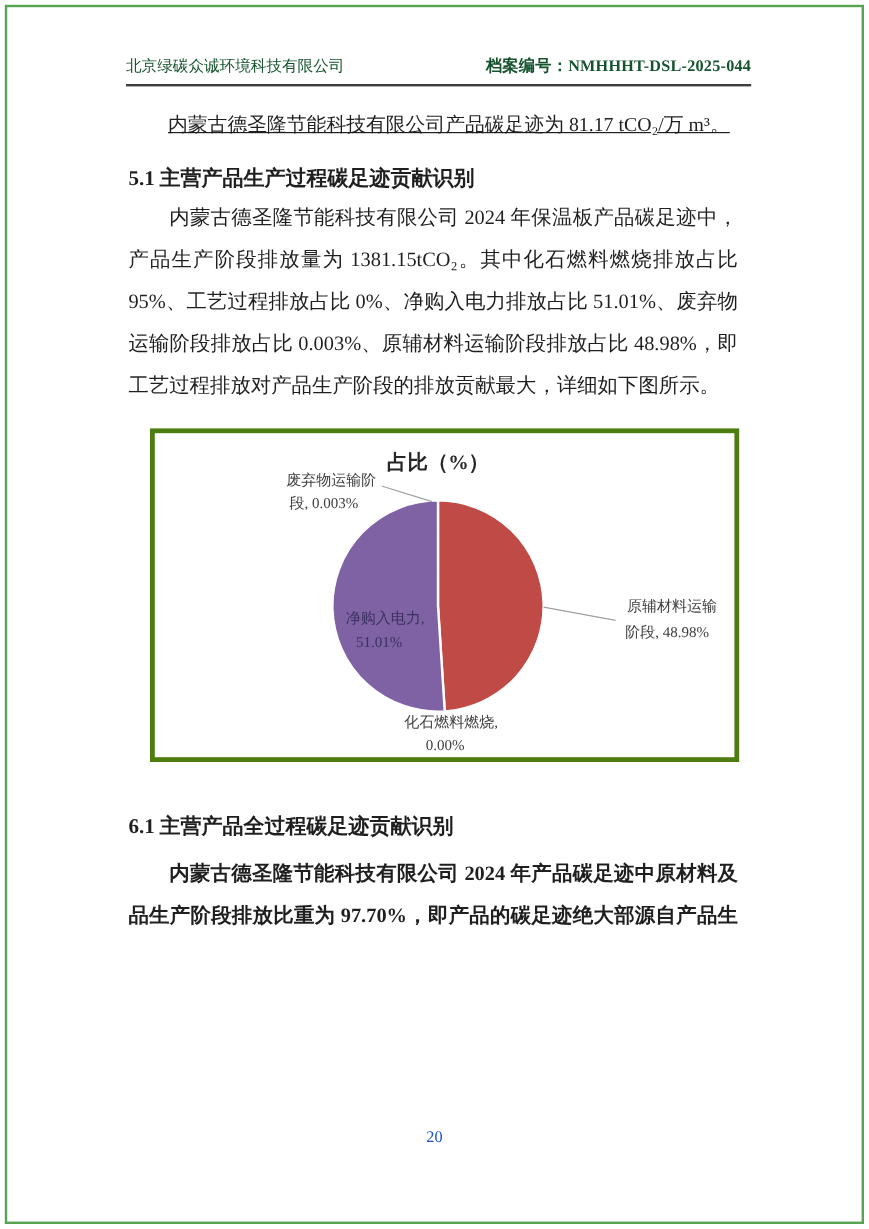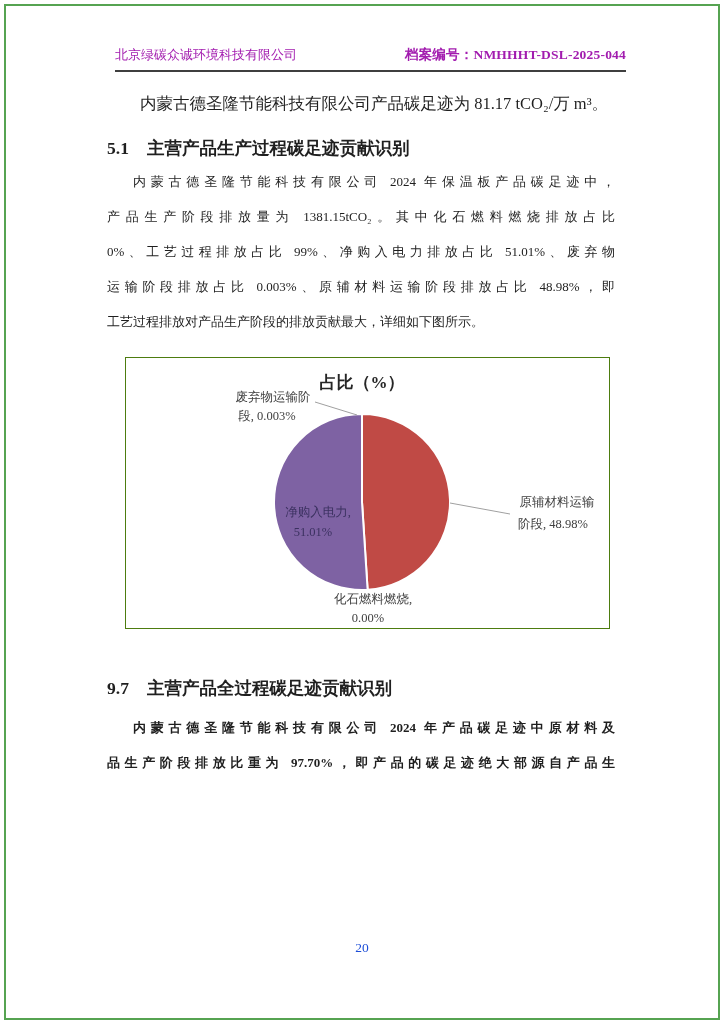--- a/index.html
+++ b/index.html
@@ -1,31 +1,31 @@
 <!DOCTYPE html>
 <html><head>
 <meta charset="utf-8">
 <style>
   html,body{margin:0;padding:0;background:#fff;}
   .page{position:relative;width:724px;height:1024px;background:#ffffff;overflow:hidden;
         font-family:"Liberation Serif","DejaVu Serif",serif;color:#1f1f1f;}
   .frame{position:absolute;top:4px;left:4px;right:4px;bottom:4px;border:2px solid #56a351;pointer-events:none;}
-  .header{position:absolute;left:115px;right:98px;top:46px;display:flex;justify-content:space-between;
-          align-items:flex-end;padding-bottom:6px;border-bottom:2px solid #3f3f3f;font-size:13px;color:#a21caf;}
+  .header{position:absolute;left:105px;right:98px;top:46px;display:flex;justify-content:space-between;
+          align-items:flex-end;padding-bottom:6px;border-bottom:2px solid #3f3f3f;font-size:13px;color:#14532d;}
   .header .file{font-weight:bold;font-size:13.5px;letter-spacing:.2px;}
-  .intro{position:absolute;left:107px;width:508px;top:92px;font-size:16.5px;line-height:24px;text-indent:2em;margin:0;}
+  .intro{position:absolute;left:107px;width:508px;top:92px;font-size:16.5px;line-height:24px;text-indent:2em;margin:0;text-decoration:underline;}
   .h-sec{position:absolute;left:107px;width:508px;font-weight:bold;font-size:17.5px;line-height:24px;margin:0;}
   .h1{top:136px;} .h2{top:676px;}
-  .h-sec .num{margin-right:18px;}
-  .para{position:absolute;left:107px;width:508px;margin:0;font-size:13px;}
+  .h-sec .num{margin-right:4px;}
+  .para{position:absolute;left:107px;width:508px;margin:0;font-size:17px;}
   .p1{top:164px;} .p2{top:710px;font-weight:bold;}
   .pline{line-height:35px;text-align:justify;text-align-last:justify;}
   .pline.first{text-indent:2em;}
   .pline.last{text-align-last:left;}
-  .chartbox{position:absolute;left:125px;top:357px;width:483px;height:270px;border:1px solid #4d7c0f;background:#fff;}
+  .chartbox{position:absolute;left:125px;top:357px;width:483px;height:270px;border:4px solid #4d7c0f;background:#fff;}
   .caption{position:absolute;left:107px;width:508px;top:638px;text-align:center;font-size:15.5px;margin:0;}
   .pagenum{position:absolute;left:0;width:724px;top:940px;text-align:center;font-size:13.5px;color:#1d4ed8;margin:0;}
   svg text{font-family:"Liberation Serif","DejaVu Serif",serif;fill:#404040;font-size:12.5px;text-anchor:middle;}
   svg .ctitle{font-size:17px;font-weight:bold;fill:#262626;}
   svg .inlabel{fill:#3b3160;}
   svg .leader{stroke:#a0a0a0;stroke-width:1;fill:none;}
   svg .slice{stroke:#ffffff;stroke-width:2;stroke-linejoin:round;}
 </style>
 </head>
 <body>
@@ -38,21 +38,21 @@
     <span class="file"><span>档案编号：</span><span>NMHHHT-DSL-2025-044</span></span>
   </div>
 
   <p class="intro">内蒙古德圣隆节能科技有限公司产品碳足迹为 81.17 tCO₂/万 m³。</p>
 
   <h2 class="h-sec h1"><span class="num">5.1</span><span>主营产品生产过程碳足迹贡献识别</span></h2>
 
   <div class="para p1">
     <div class="pline first">内蒙古德圣隆节能科技有限公司 2024 年保温板产品碳足迹中，</div>
     <div class="pline">产品生产阶段排放量为 1381.15tCO₂。其中化石燃料燃烧排放占比</div>
-    <div class="pline">0%、工艺过程排放占比 99%、净购入电力排放占比 51.01%、废弃物</div>
+    <div class="pline">95%、工艺过程排放占比 0%、净购入电力排放占比 51.01%、废弃物</div>
     <div class="pline">运输阶段排放占比 0.003%、原辅材料运输阶段排放占比 48.98%，即</div>
     <div class="pline last">工艺过程排放对产品生产阶段的排放贡献最大，详细如下图所示。</div>
   </div>
 
   <div class="chartbox">
     <svg width="483" height="270" viewBox="0 0 483 270">
       <text class="ctitle" x="236" y="30">占比（%）</text>
 
       <path class="slice" d="M 236 144 L 236 56 A 88 88 0 0 1 241.63 231.82 Z" fill="#c04a45"></path>
       <path class="slice" d="M 236 144 L 241.63 231.82 A 88 88 0 1 1 236 56 Z" fill="#7e62a3"></path>
@@ -68,21 +68,21 @@
 
       <text class="inlabel" x="192" y="158">净购入电力,</text>
       <text class="inlabel" x="187" y="178">51.01%</text>
 
       <text x="247" y="245">化石燃料燃烧,</text>
       <text x="242" y="264">0.00%</text>
     </svg>
   </div>
 
 
-  <h2 class="h-sec h2"><span class="num">9.7</span><span>主营产品全过程碳足迹贡献识别</span></h2>
+  <h2 class="h-sec h2"><span class="num">6.1</span><span>主营产品全过程碳足迹贡献识别</span></h2>
 
   <div class="para p2">
     <div class="pline first">内蒙古德圣隆节能科技有限公司 2024 年产品碳足迹中原材料及</div>
     <div class="pline">品生产阶段排放比重为 97.70%，即产品的碳足迹绝大部源自产品生</div>
   </div>
 
   <p class="pagenum">20</p>
 </div>
 
 </body></html>

